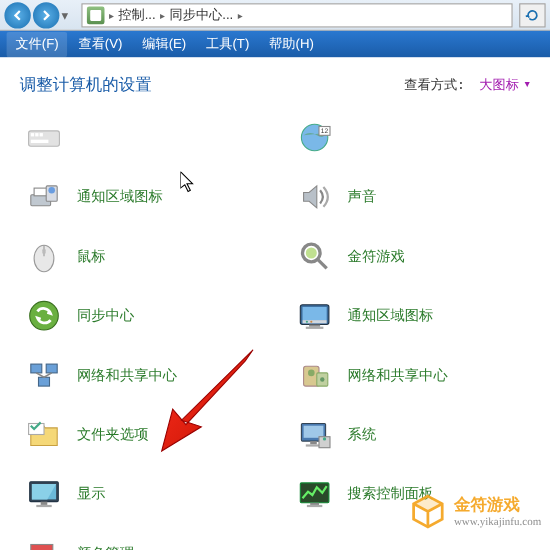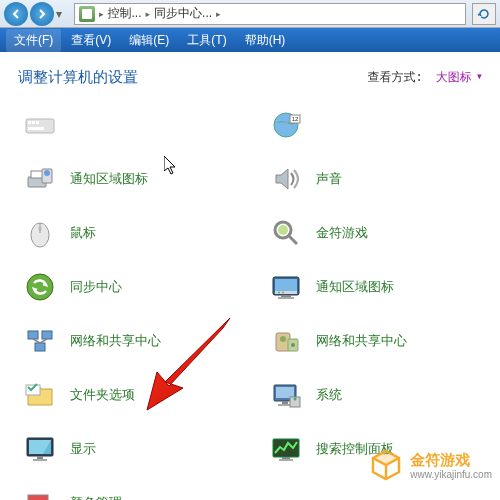--- a/index.html
+++ b/index.html
@@ -37,21 +37,21 @@
     .icon-svg { width: 32px; height: 32px; }
     
     .cursor-arrow { position: absolute; left: 146px; top: 55px; pointer-events: none; }
     
     .red-arrow { position: absolute; left: 135px; top: 310px; pointer-events: none; z-index: 10; }
     
     .watermark { position: absolute; right: 8px; bottom: 16px; display: flex; align-items: center; gap: 6px; opacity: 0.95; }
     .wm-cube { width: 36px; height: 36px; }
     .wm-text { display: flex; flex-direction: column; line-height: 1.1; }
     .wm-title { color: #f5a623; font-size: 15px; font-weight: bold; }
-    .wm-url { color: #888; font-size: 10px; }
+    .wm-url { color: #888; font-size: 10px; font-family: Liberation Serif, serif; }
   </style>
 </head>
 <body>
 
 <div class="titlebar">
   <div class="nav-btn nav-back">
     <svg width="12" height="12" viewBox="0 0 12 12">
         <path d="M8 2 L4 6 L8 10" stroke="#fff" stroke-width="2" fill="none"></path>
       </svg>
   </div>

